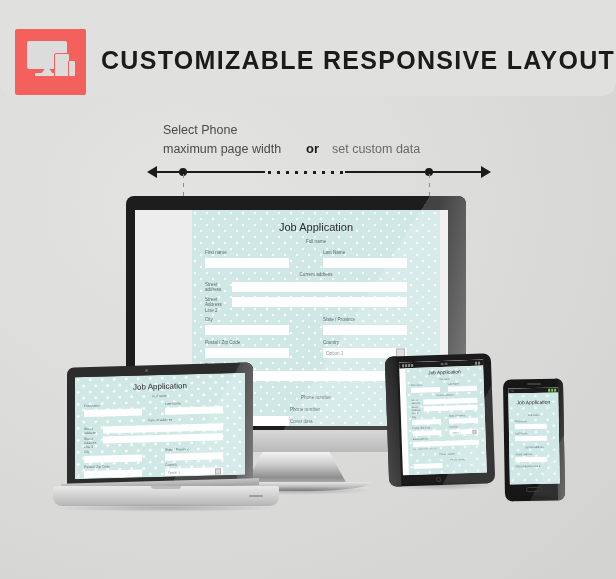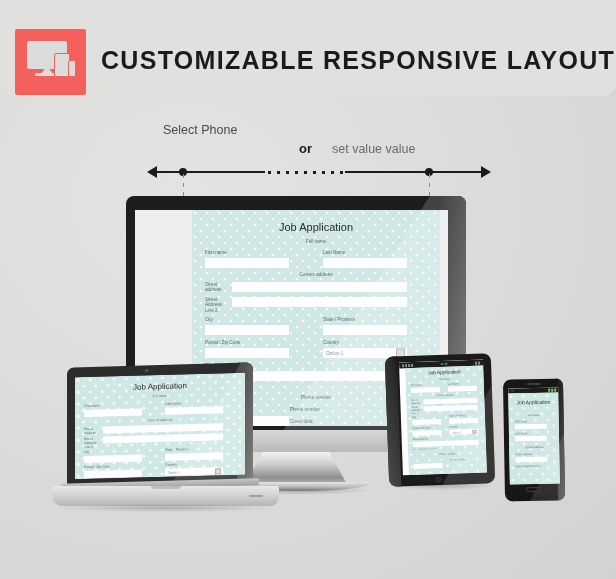--- a/index.html
+++ b/index.html
@@ -67,21 +67,21 @@
   #annotation { position: absolute; left: 0; top: 118px; width: 616px; height: 60px; }
   .ann-line1 {
     position: absolute; left: 163px; top: 5px;
     font-size: 12.5px; color: #4a4a4a; white-space: nowrap;
   }
   .ann-line2 {
     position: absolute; left: 163px; top: 24px;
     font-size: 12.5px; color: #4a4a4a; white-space: nowrap;
   }
   .ann-or {
-    position: absolute; left: 299px; top: 23px;
+    position: absolute; left: 306px; top: 23px;
     font-size: 13px; font-weight: bold; color: #1b1b1b; white-space: nowrap;
   }
   .ann-line3 {
     position: absolute; left: 332px; top: 24px;
     font-size: 12.5px; color: #6a6a6a; white-space: nowrap;
   }
 
   
   #ruler { position: absolute; left: 0; top: 163px; width: 616px; height: 20px; }
   .rl-seg {
@@ -333,22 +333,23 @@
     <span class="dev-mon-neck"></span>
     <span class="dev-mon-base"></span>
     <span class="dev-tab"></span>
     <span class="dev-phone"></span>
   </div>
   <div id="header-title">CUSTOMIZABLE RESPONSIVE LAYOUT</div>
 </div>
 
 <div id="annotation">
   <div class="ann-line1">Select Phone</div>
+  <div class="ann-line2">maximum page width</div>
   <div class="ann-or">or</div>
-  <div class="ann-line3">set value value</div>
+  <div class="ann-line3">set custom data</div>
 </div>
 
 <div id="ruler">
   <span class="rl-arrow-l"></span>
   <span class="rl-seg rl-left"></span>
   <span class="rl-dot rl-dot-l"></span>
   <span class="rl-dashes"></span>
   <span class="rl-seg rl-right"></span>
   <span class="rl-dot rl-dot-r"></span>
   <span class="rl-arrow-r"></span>

